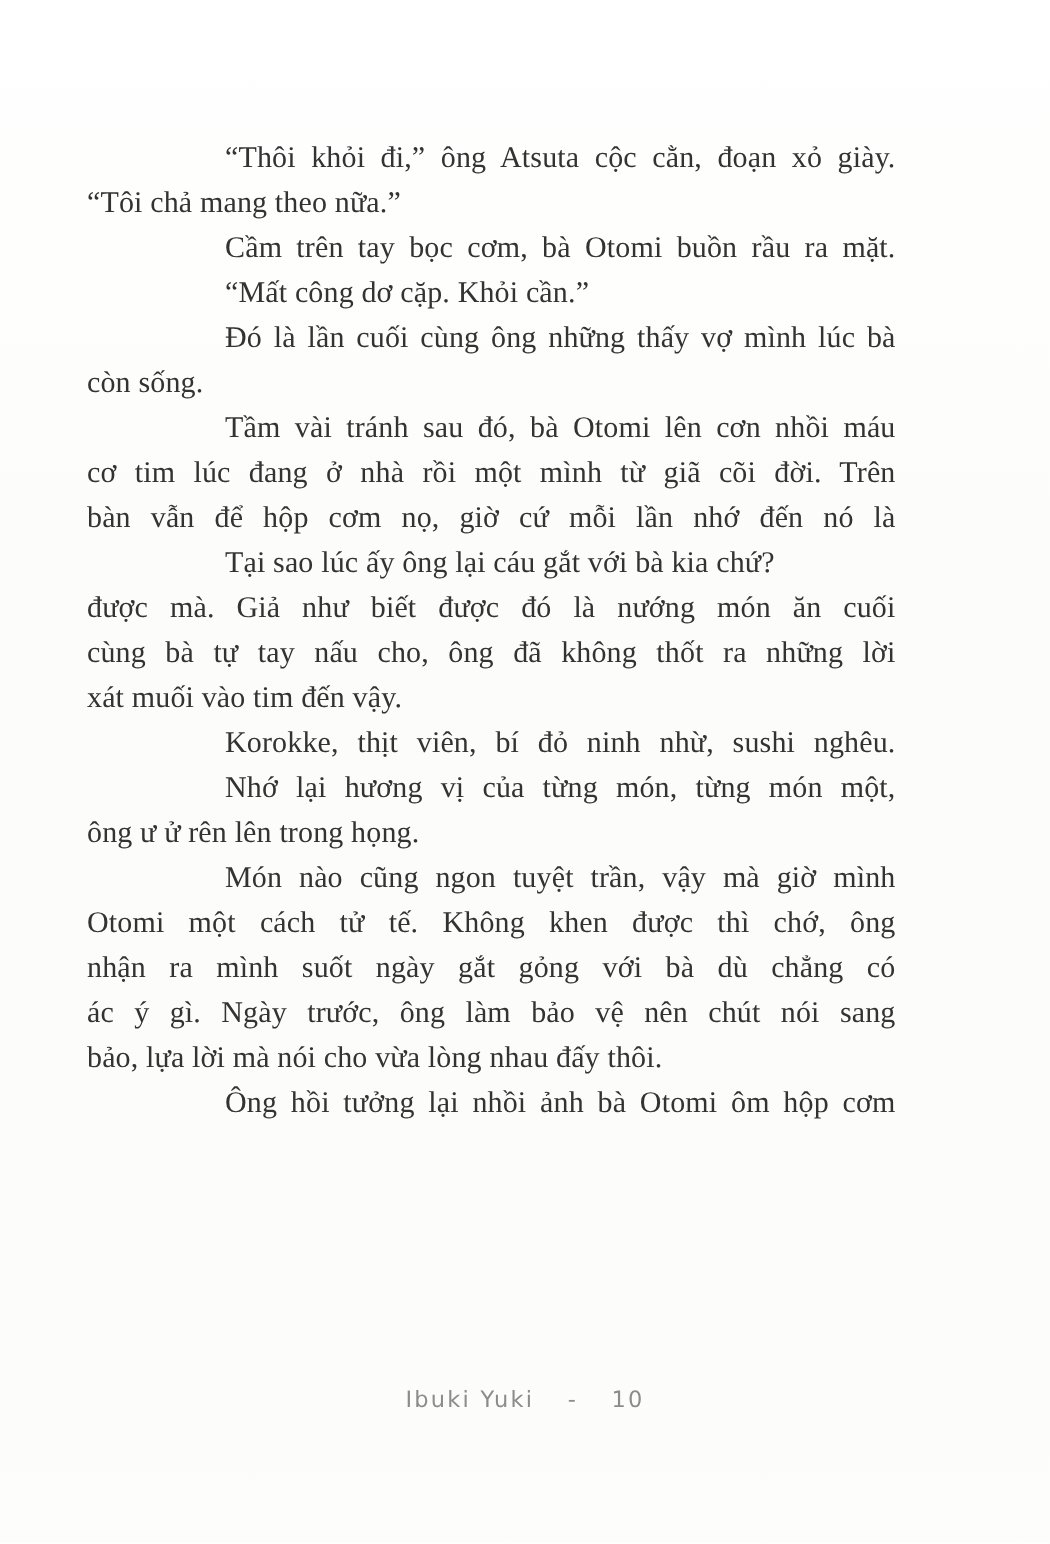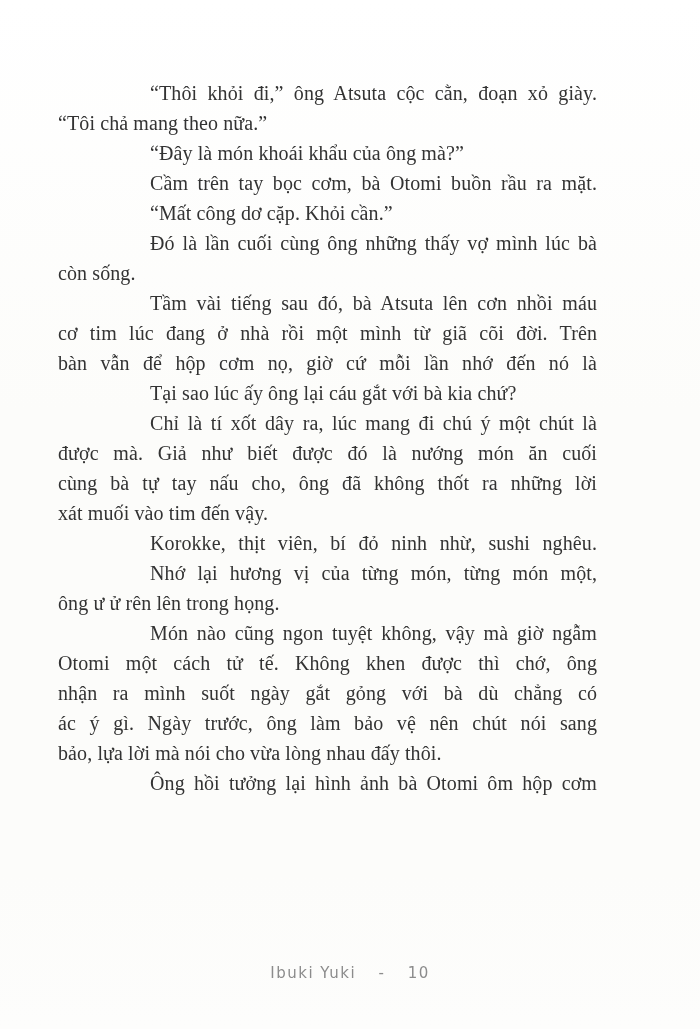--- a/index.html
+++ b/index.html
@@ -16,21 +16,21 @@
     position: relative;
     width: 700px;
     height: 1029px;
     background: linear-gradient(180deg, #ffffff 0%, var(--background) 40%, var(--background) 85%, #fdfdfc 100%);
     overflow: hidden;
     font-family: "Liberation Serif", "DejaVu Serif", serif;
   }
   .text-block {
     position: absolute;
     left: 58px;
-    top: 78px;
+    top: 90px;
     width: 539px;
     font-size: 20px;
     line-height: 30px;
     color: var(--ink);
     letter-spacing: 0.1px;
   }
   .line {
     text-align: justify;
     text-align-last: justify;
     -moz-text-align-last: justify;
@@ -45,57 +45,54 @@
   .footer {
     position: absolute;
     left: 0;
     right: 0;
     top: 924px;
     text-align: center;
     font-family: "DejaVu Sans", sans-serif;
     font-size: 15px;
     color: var(--footer_ink);
     letter-spacing: 1.5px;
-    margin-top: 40px;
   }
   .footer .sep {
     display: inline-block;
     margin: 0 16px;
   }
 </style>
 </head>
 <body>
 
 <div class="page">
 
   <main class="text-block">
       <div class="line indent">“Thôi khỏi đi,” ông Atsuta cộc cằn, đoạn xỏ giày.</div>
       <div class="line end">“Tôi chả mang theo nữa.”</div>
-      <div class="line indent end">“Đây là món khoái khẩu của ông mà?”</div>
       <div class="line indent">Cầm trên tay bọc cơm, bà Otomi buồn rầu ra mặt.</div>
       <div class="line indent end">“Mất công dơ cặp. Khỏi cần.”</div>
       <div class="line indent">Đó là lần cuối cùng ông những thấy vợ mình lúc bà</div>
       <div class="line end">còn sống.</div>
-      <div class="line indent">Tầm vài tiếng sau đó, bà Atsuta lên cơn nhồi máu</div>
+      <div class="line indent">Tầm vài tránh sau đó, bà Otomi lên cơn nhồi máu</div>
       <div class="line">cơ tim lúc đang ở nhà rồi một mình từ giã cõi đời. Trên</div>
       <div class="line">bàn vẫn để hộp cơm nọ, giờ cứ mỗi lần nhớ đến nó là</div>
       <div class="line indent end">Tại sao lúc ấy ông lại cáu gắt với bà kia chứ?</div>
-      <div class="line indent">Chỉ là tí xốt dây ra, lúc mang đi chú ý một chút là</div>
       <div class="line">được mà. Giả như biết được đó là nướng món ăn cuối</div>
       <div class="line">cùng bà tự tay nấu cho, ông đã không thốt ra những lời</div>
       <div class="line end">xát muối vào tim đến vậy.</div>
       <div class="line indent">Korokke, thịt viên, bí đỏ ninh nhừ, sushi nghêu.</div>
       <div class="line indent">Nhớ lại hương vị của từng món, từng món một,</div>
       <div class="line end">ông ư ử rên lên trong họng.</div>
-      <div class="line indent">Món nào cũng ngon tuyệt không, vậy mà giờ ngẫm</div>
+      <div class="line indent">Món nào cũng ngon tuyệt trần, vậy mà giờ mình</div>
       <div class="line">Otomi một cách tử tế. Không khen được thì chớ, ông</div>
       <div class="line">nhận ra mình suốt ngày gắt gỏng với bà dù chẳng có</div>
       <div class="line">ác ý gì. Ngày trước, ông làm bảo vệ nên chút nói sang</div>
       <div class="line end">bảo, lựa lời mà nói cho vừa lòng nhau đấy thôi.</div>
-      <div class="line indent">Ông hồi tưởng lại hình ảnh bà Otomi ôm hộp cơm</div>
+      <div class="line indent">Ông hồi tưởng lại nhồi ảnh bà Otomi ôm hộp cơm</div>
     </main>
 
   <footer class="footer">
     <span>Ibuki Yuki</span>
     <span class="sep">-</span>
     <span>10</span>
   </footer>
 
 </div>
 

